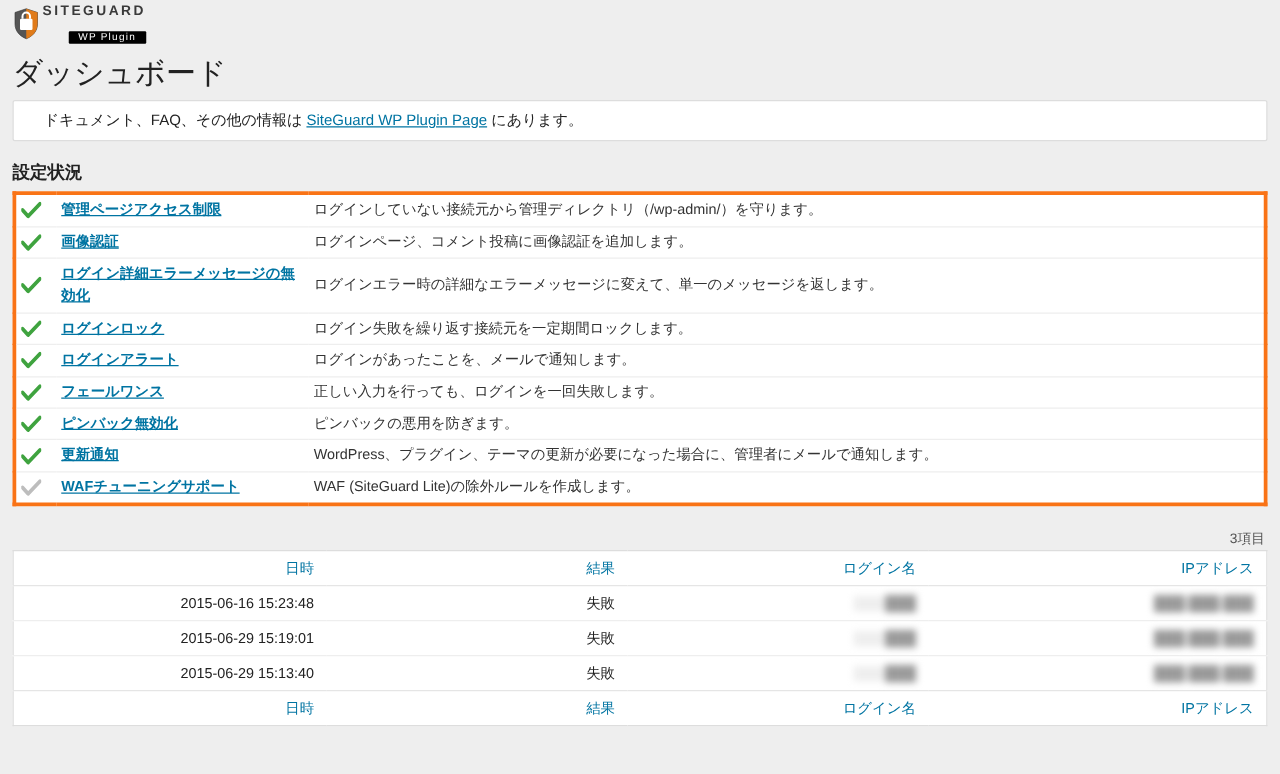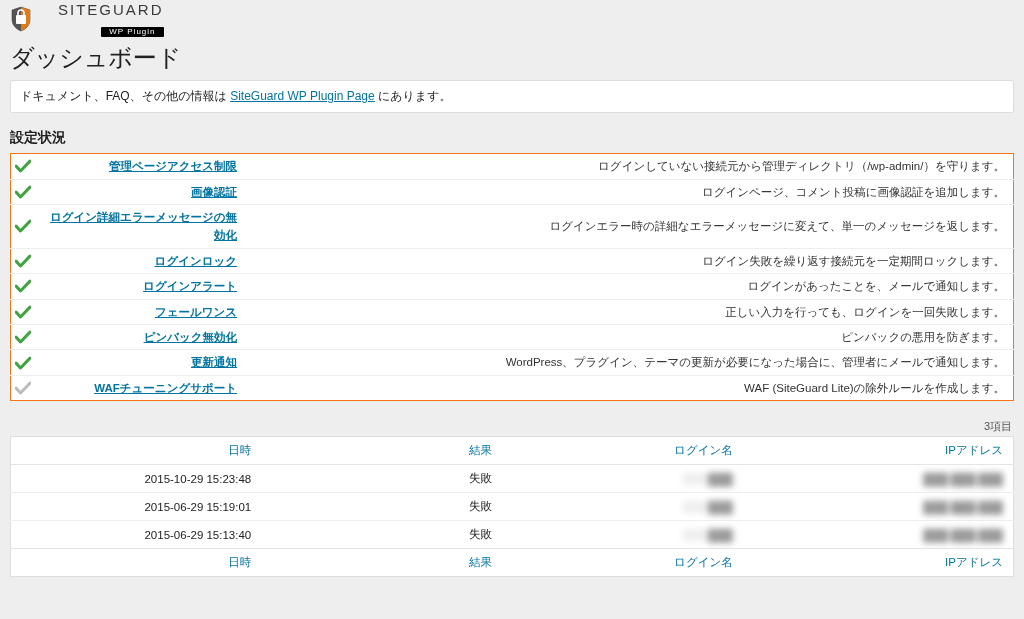--- a/index.html
+++ b/index.html
@@ -27,25 +27,24 @@
   }
   .logo-mark {
     width: 22px; height: 26px;
     display: flex; align-items: center; justify-content: center;
   }
   .logo-mark svg { display:block; }
   .logo-text {
     display: flex; flex-direction: column; line-height: 1;
   }
   .logo-text .brand {
-    font-weight: 400;
+    font-weight: 700;
     letter-spacing: 2px;
-    font-size: 15px;
+    font-size: 11px;
     color: #3a3a3a;
-    margin-left: 24px;
   }
   .logo-text .sub {
     align-self: flex-end;
     background: #000;
     color: #fff;
     font-size: 8px;
     padding: 1px 8px;
     margin-top: 10px;
     letter-spacing: 1px;
     border-radius: 1px;
@@ -55,21 +54,21 @@
     font-size: 24px;
     font-weight: 400;
     color: #222;
     margin: 8px 0 6px 0;
   }
 
   .info-box {
     background: #fff;
     border: 1px solid #ddd;
     border-radius: 2px;
-    padding: 6px 9px;
+    padding: 6px 24px;
     font-size: 12px;
     line-height: 1.6;
   }
   a, .link {
     color: #0074a2;
     text-decoration: underline;
     cursor: pointer;
   }
 
   h2.section {
@@ -77,23 +76,22 @@
     font-weight: 600;
     margin: 16px 0 6px 0;
     color: #222;
   }
 
   
   table.settings {
     width: 100%;
     border-collapse: collapse;
     background: #fff;
-    border: 1px solid #f97316;
+    border: 3px solid #f97316;
     font-size: 11.5px;
-    text-align: right;
   }
   table.settings td {
     border-top: 1px solid #eee;
     padding: 3px 8px 3px 4px;
     vertical-align: middle;
     line-height: 1.6;
   }
   table.settings tr:first-child td { border-top: none; }
   td.icon-cell { width: 20px; text-align: center; padding-left:4px; }
   td.name-cell { width: 190px; padding-left: 0; }
@@ -251,21 +249,21 @@
     <thead>
       <tr>
         <th class="col-dt">日時</th>
         <th class="col-res">結果</th>
         <th class="col-login">ログイン名</th>
         <th class="col-ip">IPアドレス</th>
       </tr>
     </thead>
     <tbody id="history-body">
         <tr>
-          <td>2015-10-29 15:23:48</td>
+          <td>2015-06-16 15:23:48</td>
           <td>失敗</td>
           <td><span class="blur">███</span></td>
           <td><span class="blur">███.███.███</span></td>
         </tr>
         <tr>
           <td>2015-06-29 15:19:01</td>
           <td>失敗</td>
           <td><span class="blur">███</span></td>
           <td><span class="blur">███.███.███</span></td>
         </tr>

